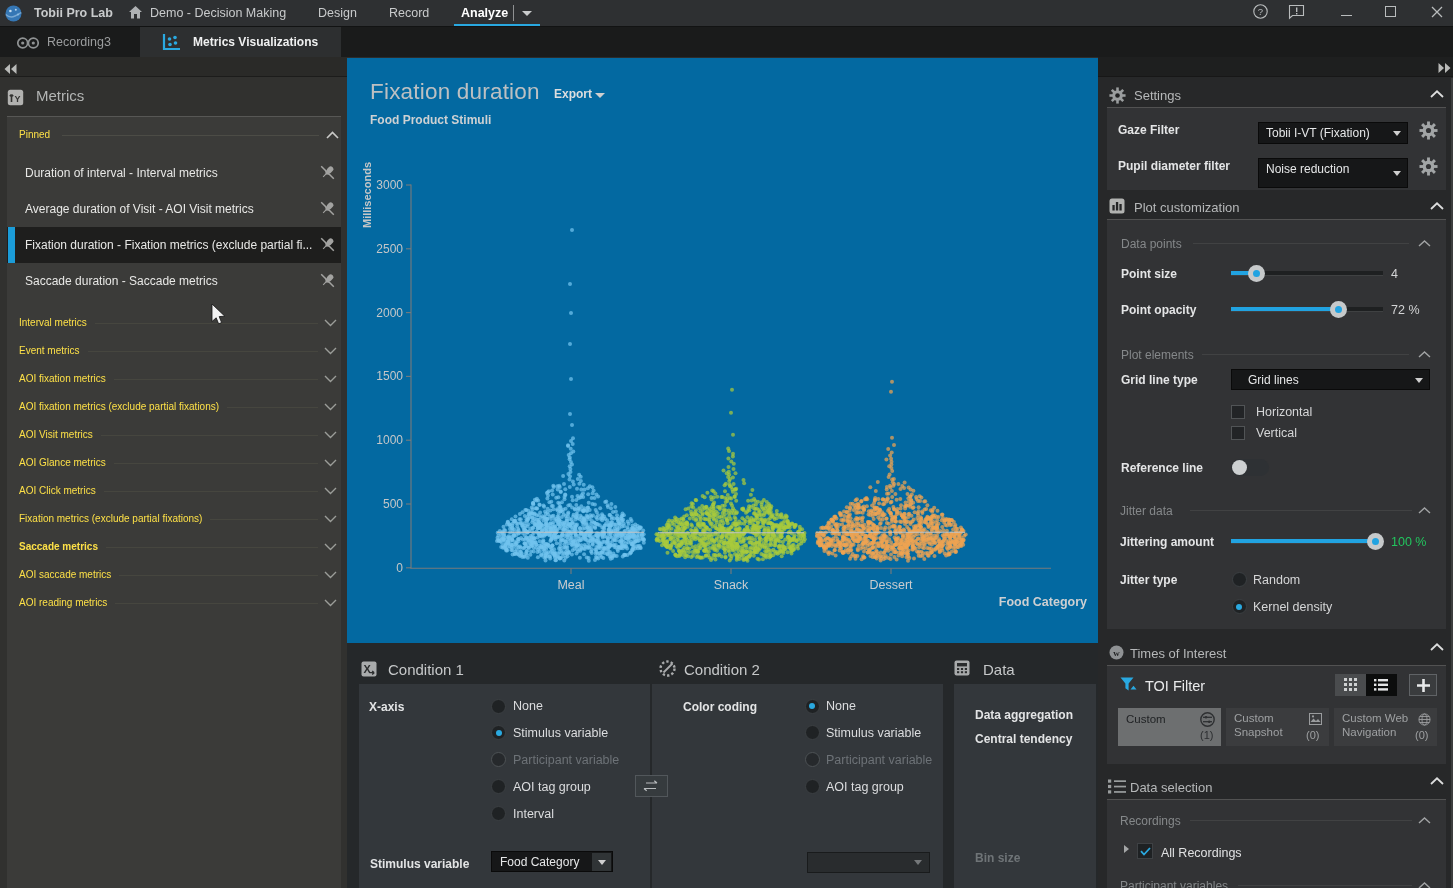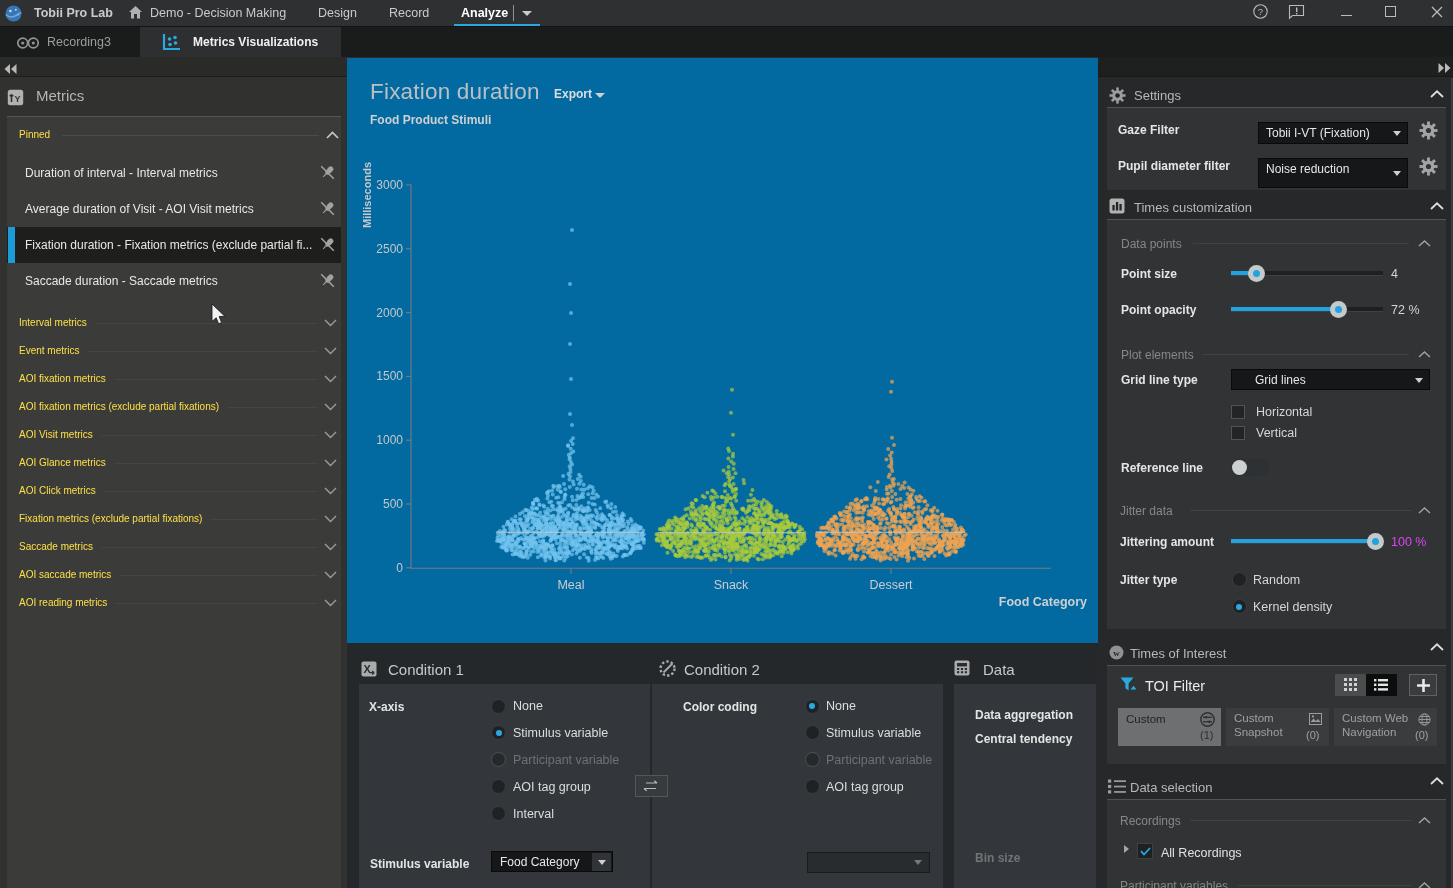--- a/index.html
+++ b/index.html
@@ -210,21 +210,21 @@
             <path d="M1 1 L6.5 6.5 L12 1" stroke="#9b9d99" stroke-width="1.4" fill="none"></path>
           </svg>
         </div>
         <div class="abs" style="left:12px;top:388px;width:318px;height:28px;display:flex;align-items:center;">
           <span class="grptxt" style="white-space:nowrap;">Fixation metrics (exclude partial fixations)</span>
           <span style="flex:1;height:1px;background:#46463f;margin:0 6px 0 8px;"></span>
           <svg width="13" height="8" viewBox="0 0 13 8" style="flex:none">
             <path d="M1 1 L6.5 6.5 L12 1" stroke="#9b9d99" stroke-width="1.4" fill="none"></path>
           </svg>
         </div>
-        <div class="abs" style="left:12px;top:416px;width:318px;height:28px;display:flex;align-items:center;">
+        <div class="abs" style="left:12px;top:416px;width:318px;height:28px;display:flex;align-items:center;font-weight:bold;">
           <span class="grptxt" style="white-space:nowrap;">Saccade metrics</span>
           <span style="flex:1;height:1px;background:#46463f;margin:0 6px 0 8px;"></span>
           <svg width="13" height="8" viewBox="0 0 13 8" style="flex:none">
             <path d="M1 1 L6.5 6.5 L12 1" stroke="#9b9d99" stroke-width="1.4" fill="none"></path>
           </svg>
         </div>
         <div class="abs" style="left:12px;top:444px;width:318px;height:28px;display:flex;align-items:center;">
           <span class="grptxt" style="white-space:nowrap;">AOI saccade metrics</span>
           <span style="flex:1;height:1px;background:#46463f;margin:0 6px 0 8px;"></span>
           <svg width="13" height="8" viewBox="0 0 13 8" style="flex:none">
@@ -3785,21 +3785,21 @@
 </svg>
 
 <svg class="abs" style="left:11px;top:141px" width="16" height="16" viewBox="0 0 16 16">
   <rect x="0.5" y="0.5" width="15" height="15" rx="2.5" fill="#b2b3b1"></rect>
   <g fill="#242526">
           <rect x="3.4" y="7" width="2.3" height="5.5"></rect>
           <rect x="6.9" y="4" width="2.3" height="8.5"></rect>
           <rect x="10.4" y="6" width="2.3" height="6.5"></rect>
         </g>
 </svg>
-<div class="abs rhead" style="left:36px;top:143px;">Times customization</div>
+<div class="abs rhead" style="left:36px;top:143px;">Plot customization</div>
 <svg class="abs" style="left:332px;top:145px" width="14" height="8" viewBox="0 0 14 8">
         <path d="M1 7 L7 1.3 L13 7" stroke="#dcdddd" stroke-width="1.8" fill="none"></path>
       </svg>
 
 <div class="abs rpanel" style="top:162px;height:410px;"></div>
 <div class="abs rgray" style="left:23px;top:180px;">Data points</div>
 <div class="abs" style="left:95px;top:186px;width:216px;height:1px;background:#414243;"></div>
 <svg class="abs" style="left:320px;top:183px" width="13" height="7" viewBox="0 0 13 7">
         <path d="M1 6 L6.5 1 L12 6" stroke="#a2a4a5" stroke-width="1.4" fill="none"></path>
       </svg>
@@ -3812,38 +3812,38 @@
 <div class="abs track" style="left:133px;top:250px;width:152px;"></div>
 <div class="abs fill" style="left:133px;top:250px;width:107px;"></div>
 <div class="abs thumb" style="left:231.8px;top:244px;"></div>
 <div class="abs" style="left:293px;top:246px;font-size:12.5px;color:#d3d4d5;">72 %</div>
 <div class="abs rgray" style="left:23px;top:291px;">Plot elements</div>
 <div class="abs" style="left:104px;top:297px;width:207px;height:1px;background:#414243;"></div>
 <svg class="abs" style="left:320px;top:294px" width="13" height="7" viewBox="0 0 13 7">
         <path d="M1 6 L6.5 1 L12 6" stroke="#a2a4a5" stroke-width="1.4" fill="none"></path>
       </svg>
 <div class="abs rlab" style="left:23px;top:316px;">Grid line type</div>
-<div class="abs dd" style="left:133px;top:312px;width:199px;height:21px;line-height:20px;"><span style="padding-left:23px;">Grid lines</span><div class="cap"></div></div>
+<div class="abs dd" style="left:133px;top:312px;width:199px;height:21px;line-height:20px;"><span style="padding-left:16px;">Grid lines</span><div class="cap"></div></div>
 <div class="abs cb" style="left:133px;top:348px;"></div>
 <div class="abs" style="left:158px;top:348px;font-size:12.5px;color:#d5d6d7;">Horizontal</div>
 <div class="abs cb" style="left:133px;top:369px;"></div>
 <div class="abs" style="left:158px;top:369px;font-size:12.5px;color:#d5d6d7;">Vertical</div>
 <div class="abs rlab" style="left:23px;top:404px;">Reference line</div>
 <div class="abs" style="left:133px;top:402px;width:38px;height:17px;border-radius:9px;background:#2e3134;"></div>
 <div class="abs" style="left:134px;top:403px;width:15px;height:15px;border-radius:50%;background:#cdd0d1;"></div>
 <div class="abs rgray" style="left:22px;top:447px;">Jitter data</div>
 <div class="abs" style="left:92px;top:453px;width:222px;height:1px;background:#414243;"></div>
 <svg class="abs" style="left:320px;top:450px" width="13" height="7" viewBox="0 0 13 7">
         <path d="M1 6 L6.5 1 L12 6" stroke="#a2a4a5" stroke-width="1.4" fill="none"></path>
       </svg>
 <div class="abs rlab" style="left:22px;top:478px;">Jittering amount</div>
 <div class="abs track" style="left:133px;top:482px;width:152px;"></div>
 <div class="abs fill" style="left:133px;top:482px;width:145px;"></div>
 <div class="abs thumb" style="left:268.9px;top:476px;"></div>
-<div class="abs" style="left:293px;top:478px;font-size:12.5px;color:#d946ef;">100 %</div>
+<div class="abs" style="left:293px;top:478px;font-size:12.5px;color:#22c55e;">100 %</div>
 <div class="abs rlab" style="left:22px;top:516px;">Jitter type</div>
 <div class="abs radio" style="left:133.5px;top:515px;"></div>
 <div class="abs" style="left:155px;top:516px;font-size:12.5px;color:#d5d6d7;">Random</div>
 <div class="abs radio" style="left:133.5px;top:542px;">
         <div class="dot"></div>
       </div>
 <div class="abs" style="left:155px;top:543px;font-size:12.5px;color:#d5d6d7;">Kernel density</div>
 
 <svg class="abs" style="left:11px;top:588px" width="15" height="15" viewBox="0 0 15 15">
   <circle cx="7.5" cy="7.5" r="7" fill="#8f9294"></circle>

